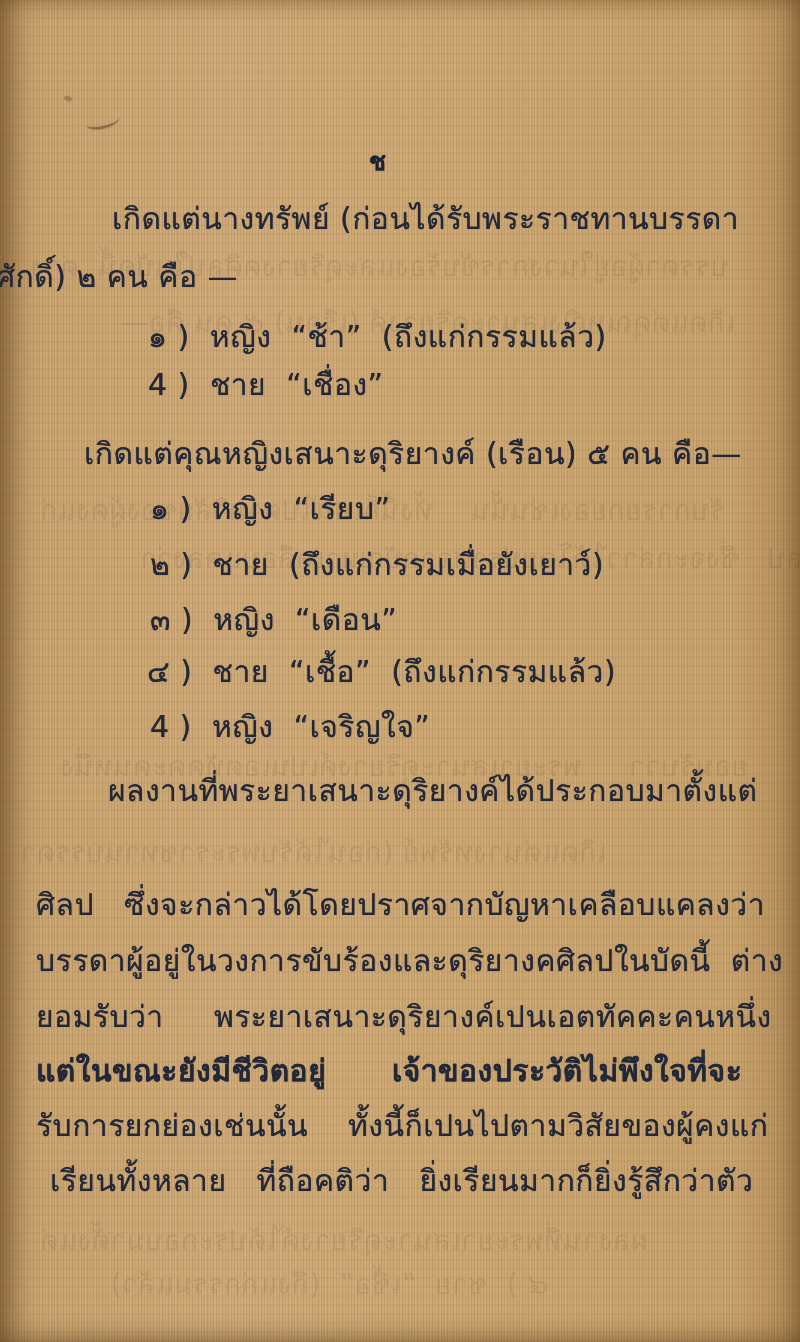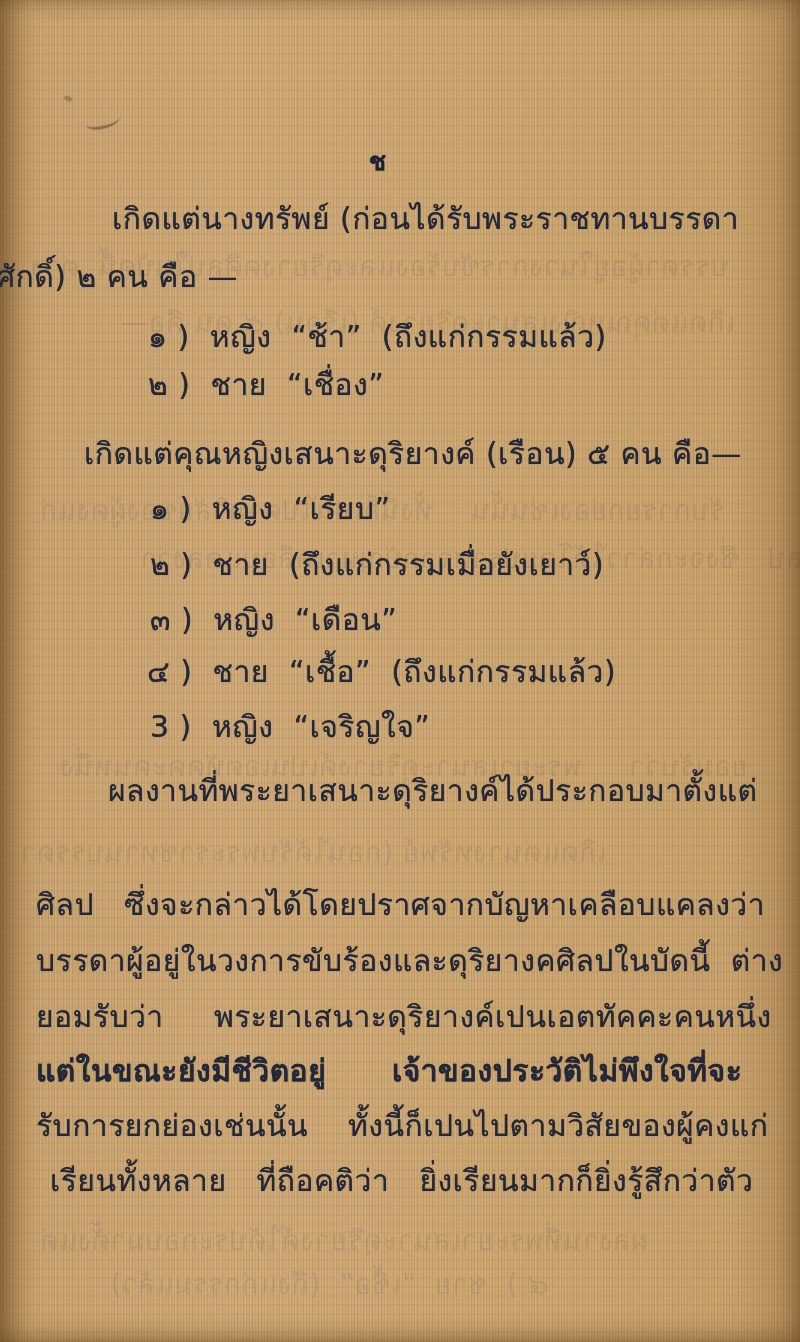--- a/index.html
+++ b/index.html
@@ -93,28 +93,28 @@
   <div class="ghost" style="top:1262px; left:110px;">๔ )  ชาย  “เชื้อ”  (ถึงแก่กรรมแล้ว)</div>
 
   <div class="smudge"></div>
   <div class="speck"></div>
 
   <div class="page-letter">ช</div>
 
   <div class="tline" style="top:200px; left:112px;">เกิดแต่นางทรัพย์ (ก่อนได้รับพระราชทานบรรดา</div>
   <div class="tline" style="top:258px; left:-4px;">ศักดิ์) ๒ คน คือ —</div>
   <div class="tline" style="top:318px; left:148px;">๑ )  หญิง  “ช้า”  (ถึงแก่กรรมแล้ว)</div>
-  <div class="tline" style="top:366px; left:148px;">๒ )  ชาย  “เชื่อง”</div>
+  <div class="tline" style="top:366px; left:148px;">4 )  ชาย  “เชื่อง”</div>
 
   <div class="tline" style="top:435px; left:84px;">เกิดแต่คุณหญิงเสนาะดุริยางค์ (เรือน) ๕ คน คือ—</div>
   <div class="tline" style="top:490px; left:150px;">๑ )  หญิง  “เรียบ”</div>
   <div class="tline" style="top:546px; left:150px;">๒ )  ชาย  (ถึงแก่กรรมเมื่อยังเยาว์)</div>
   <div class="tline" style="top:601px; left:150px;">๓ )  หญิง  “เดือน”</div>
   <div class="tline" style="top:653px; left:147px;">๔ )  ชาย  “เชื้อ”  (ถึงแก่กรรมแล้ว)</div>
-  <div class="tline" style="top:708px; left:150px;">3 )  หญิง  “เจริญใจ”</div>
+  <div class="tline" style="top:708px; left:150px;">4 )  หญิง  “เจริญใจ”</div>
 
   <div class="tline" style="top:772px;  left:108px;">ผลงานที่พระยาเสนาะดุริยางค์ได้ประกอบมาตั้งแต่</div>
   <div class="tline" style="top:886px;  left:36px;">ศิลป   ซึ่งจะกล่าวได้โดยปราศจากบัญหาเคลือบแคลงว่า</div>
   <div class="tline" style="top:942px;  left:36px;">บรรดาผู้อยู่ในวงการขับร้องและดุริยางคศิลปในบัดนี้  ต่าง</div>
   <div class="tline" style="top:998px;  left:36px;">ยอมรับว่า     พระยาเสนาะดุริยางค์เปนเอตทัคคะคนหนึ่ง</div>
   <div class="tline" style="top:1052px; left:36px;font-weight:bold;">แต่ในขณะยังมีชีวิตอยู่      เจ้าของประวัติไม่พึงใจที่จะ</div>
   <div class="tline" style="top:1107px; left:36px;">รับการยกย่องเช่นนั้น    ทั้งนี้ก็เปนไปตามวิสัยของผู้คงแก่</div>
   <div class="tline" style="top:1162px; left:36px;margin-left:14px;">เรียนทั้งหลาย   ที่ถือคติว่า   ยิ่งเรียนมากก็ยิ่งรู้สึกว่าตัว</div>
 
 </div>

